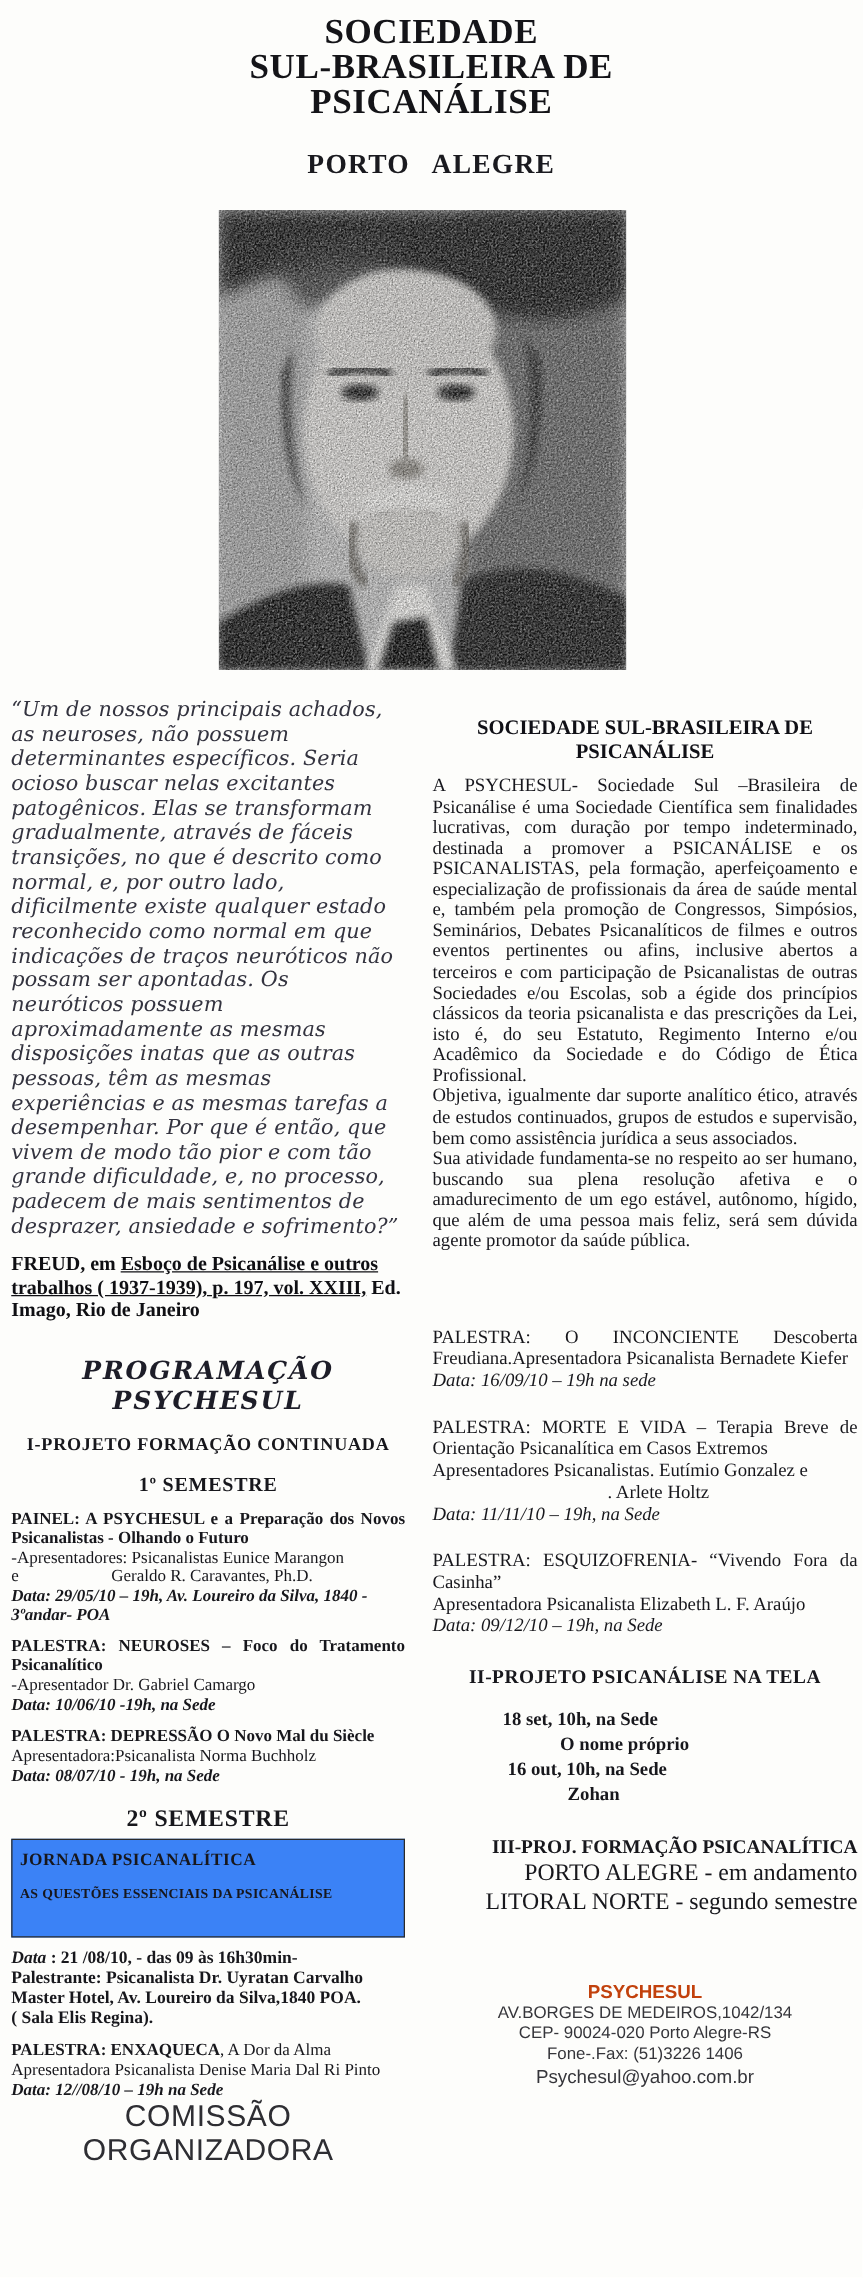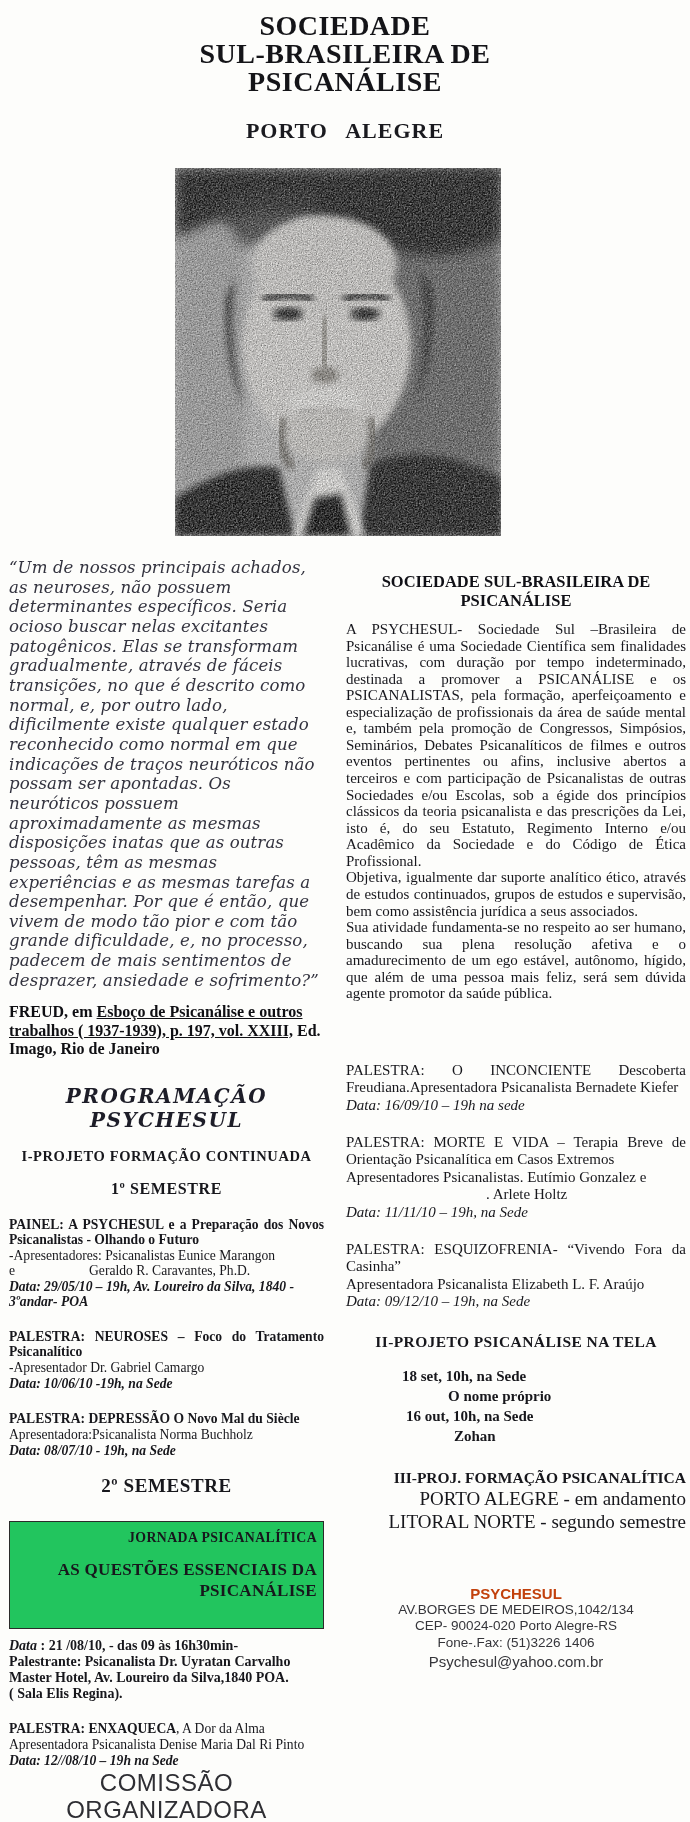--- a/index.html
+++ b/index.html
@@ -20,28 +20,28 @@
   .col-right{width:358px;box-sizing:border-box;padding:0 4px 0 14px;}
 
   
   .quote{font-family:"DejaVu Serif",serif;font-style:italic;font-size:16.6px;line-height:1.185;color:#33333f;letter-spacing:.1px;}
   .attribution{margin-top:13px;font-weight:bold;font-size:16px;line-height:1.15;color:#0f0f13;}
   .attribution .cited{text-decoration:underline;}
   .prog-heading{margin-top:25px;text-align:center;font-family:"DejaVu Serif",serif;font-style:italic;font-weight:bold;font-size:20px;letter-spacing:1.5px;color:#1d1d28;}
   .proj1{margin-top:16px;text-align:center;font-weight:bold;font-size:14.5px;letter-spacing:.6px;}
   .semester{margin-top:15px;text-align:center;font-weight:bold;font-size:16px;letter-spacing:.6px;}
   .semester2{margin-top:16px;text-align:center;font-weight:bold;font-size:19px;letter-spacing:.6px;}
-  .event{margin-top:20px;font-size:13.6px;line-height:1.1;}
+  .event{margin-top:10px;font-size:13.6px;line-height:1.1;}
   .event-title{font-weight:bold;text-align:justify;}
   .event-line{margin-top:1px;}
   .event-date{font-style:italic;font-weight:bold;}
   .pres-split .g{margin-left:74px;}
-  .jornada-box{margin-top:24px;border:1.6px solid #2b2b2b;background:#22c55e;padding:8px 6px 26px;text-align:right;font-weight:bold;}
+  .jornada-box{margin-top:4px;border:1.6px solid #2b2b2b;background:#3b82f6;padding:8px 6px 26px;text-align:left;font-weight:bold;}
   .jornada-box .l1{font-size:13.8px;letter-spacing:.4px;}
-  .jornada-box .l2{margin-top:13px;font-size:17px;line-height:1.25;letter-spacing:.3px;}
+  .jornada-box .l2{margin-top:13px;font-size:11px;line-height:1.25;letter-spacing:.3px;}
   .jornada{margin-top:9px;font-size:14px;line-height:1.15;font-weight:bold;}
   .jornada .dlabel{font-style:italic;}
   .comissao{font-family:"Liberation Sans",sans-serif;color:#2e2e33;}
   .comissao-heading{text-align:center;font-size:24px;line-height:1.13;letter-spacing:.5px;}
 
   
   .about-heading{margin-top:14px;text-align:center;font-weight:bold;font-size:16.5px;line-height:1.18;color:#101016;}
   .about-body{margin-top:10px;font-size:15px;line-height:1.105;text-align:justify;color:#17171d;}
   .about-body p{margin:0;}
   .palestra{font-size:15px;line-height:1.16;text-align:justify;}

